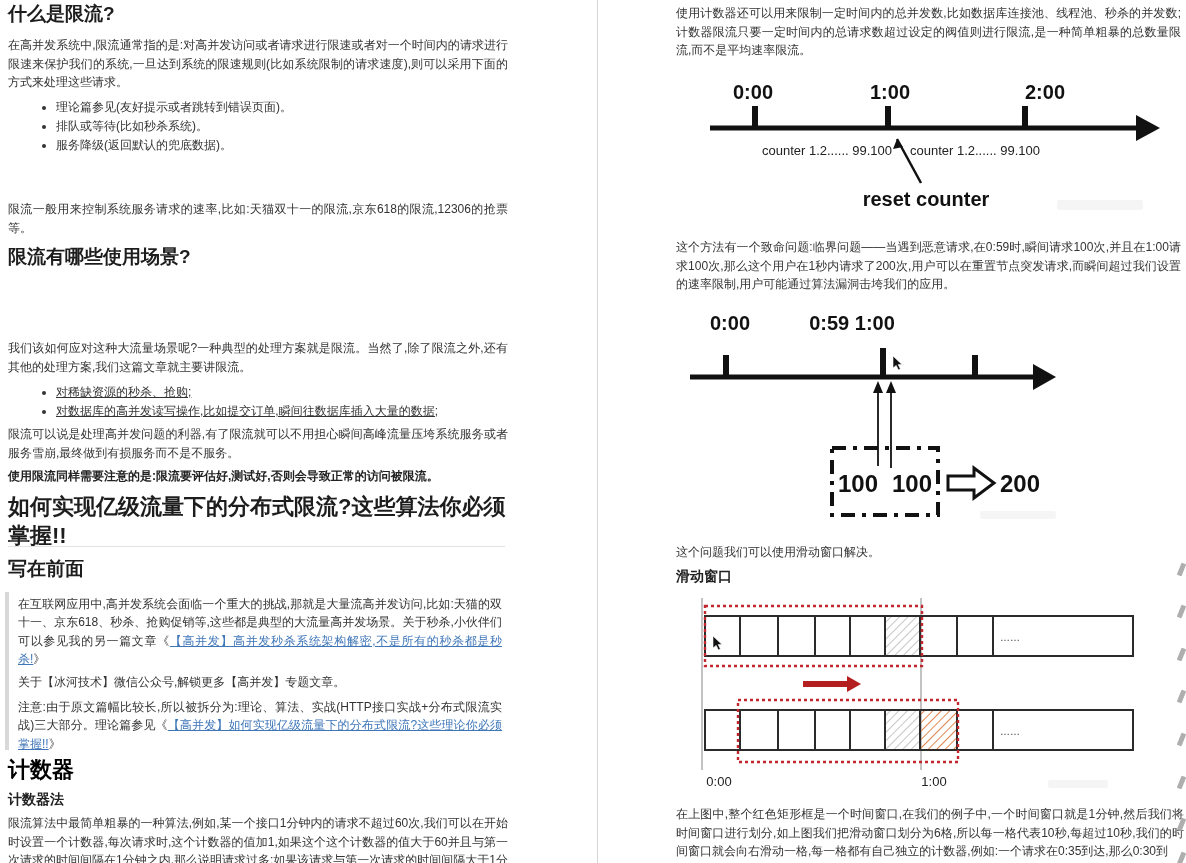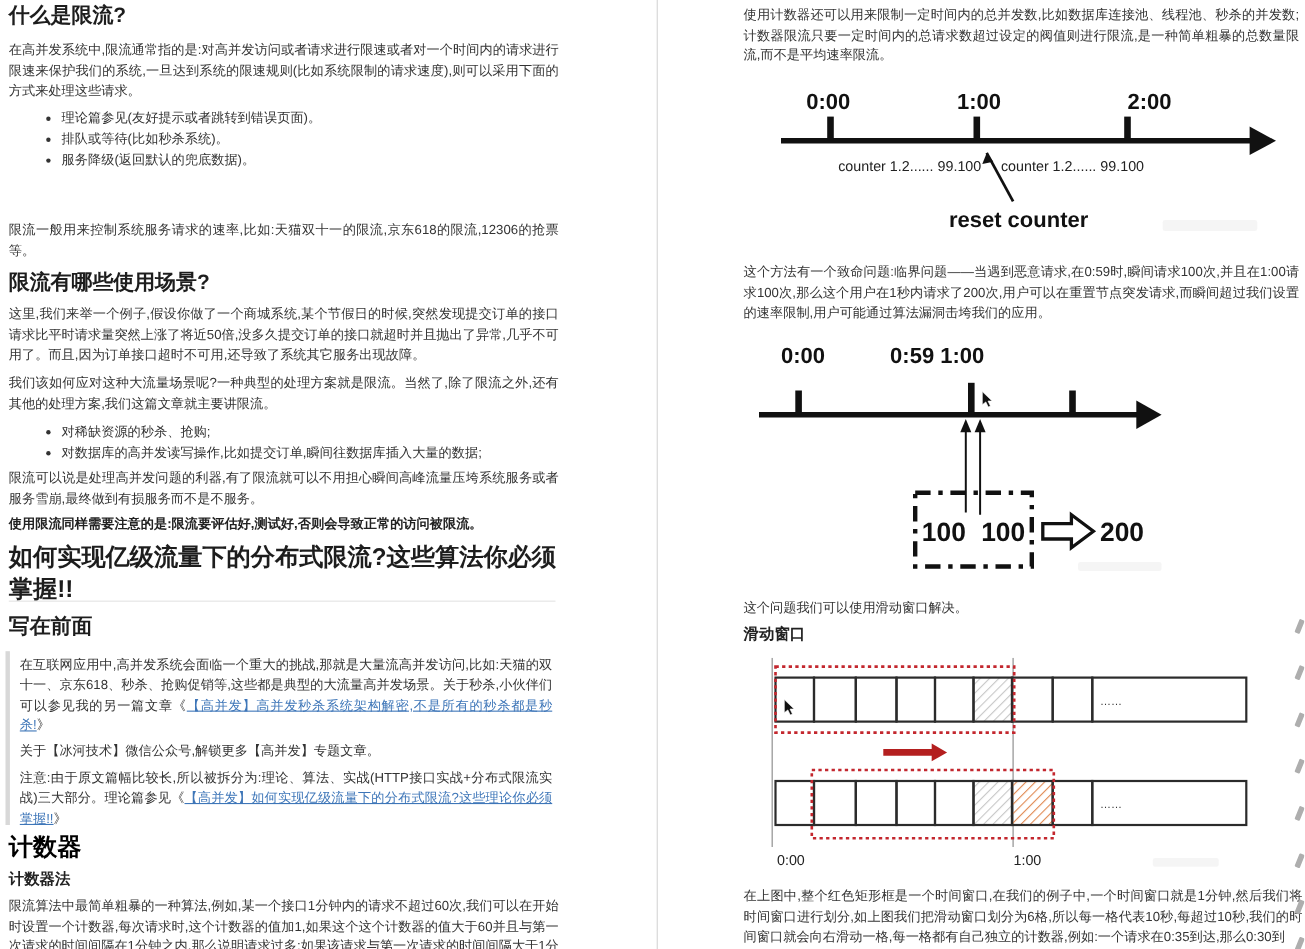--- a/index.html
+++ b/index.html
@@ -37,24 +37,23 @@
 
   <ul class="blist" style="left:8px;top:98px;">
     <li>理论篇参见(友好提示或者跳转到错误页面)。</li>
     <li>排队或等待(比如秒杀系统)。</li>
     <li>服务降级(返回默认的兜底数据)。</li>
   </ul>
 
   <div class="p" style="left:8px;top:200px;">限流一般用来控制系统服务请求的速率,比如:天猫双十一的限流,京东618的限流,12306的抢票等。</div>
 
   <div class="h2" style="left:8px;top:244px;">限流有哪些使用场景?</div>
-  <div class="p" style="left:8px;top:276px;">这里,我们来举一个例子,假设你做了一个商城系统,某个节假日的时候,突然发现提交订单的接口请求比平时请求量突然上涨了将近50倍,没多久提交订单的接口就超时并且抛出了异常,几乎不可用了。而且,因为订单接口超时不可用,还导致了系统其它服务出现故障。</div>
   <div class="p" style="left:8px;top:339px;">我们该如何应对这种大流量场景呢?一种典型的处理方案就是限流。当然了,除了限流之外,还有其他的处理方案,我们这篇文章就主要讲限流。</div>
 
-  <ul class="blist" style="left:8px;top:383px;">
+  <ul class="blist" style="left:8px;top:383px;text-decoration:underline;">
     <li>对稀缺资源的秒杀、抢购;</li>
     <li>对数据库的高并发读写操作,比如提交订单,瞬间往数据库插入大量的数据;</li>
   </ul>
 
   <div class="p bold" style="left:8px;top:467px;">使用限流同样需要注意的是:限流要评估好,测试好,否则会导致正常的访问被限流。</div>
   <div class="p" style="left:8px;top:425px;">限流可以说是处理高并发问题的利器,有了限流就可以不用担心瞬间高峰流量压垮系统服务或者服务雪崩,最终做到有损服务而不是不服务。</div>
 
   <div class="h1" style="left:8px;top:492px;">如何实现亿级流量下的分布式限流?这些算法你必须掌握!!</div>
   <div class="hr" style="top:546px;"></div>
 

